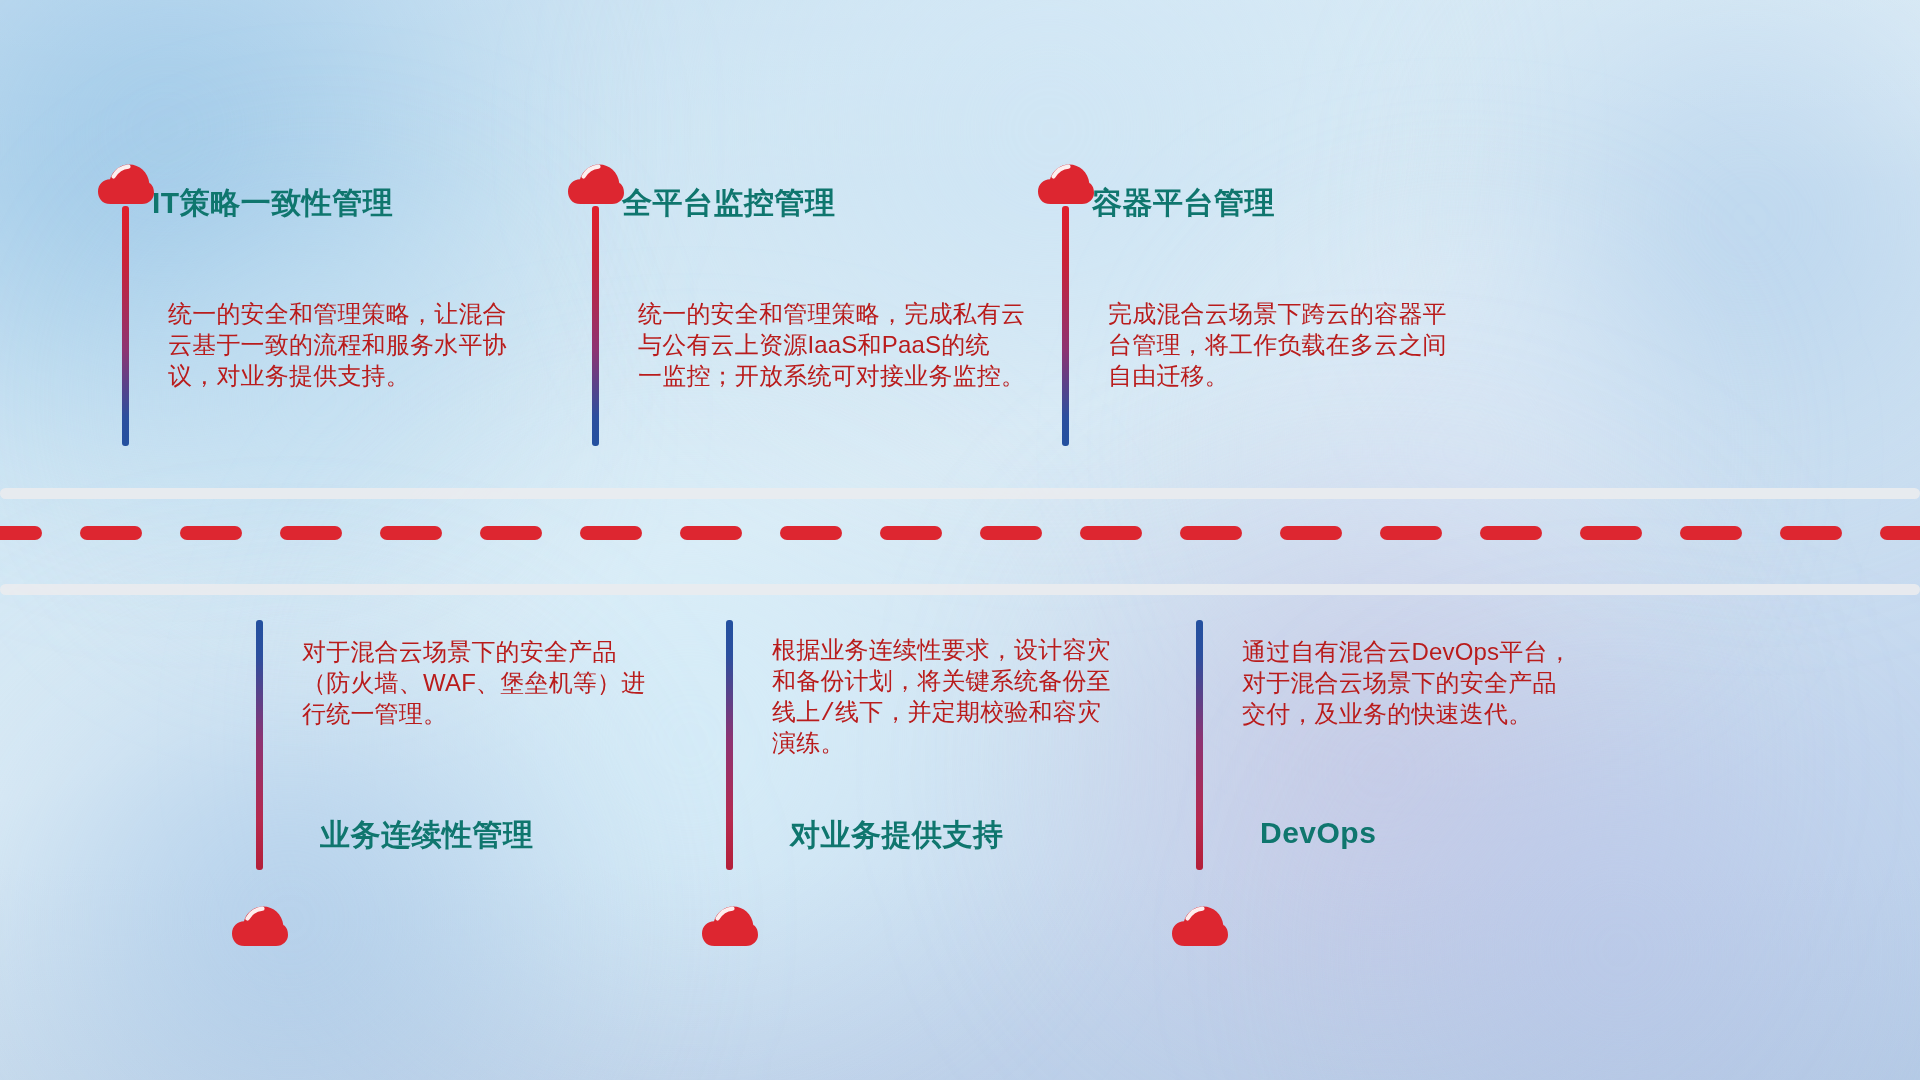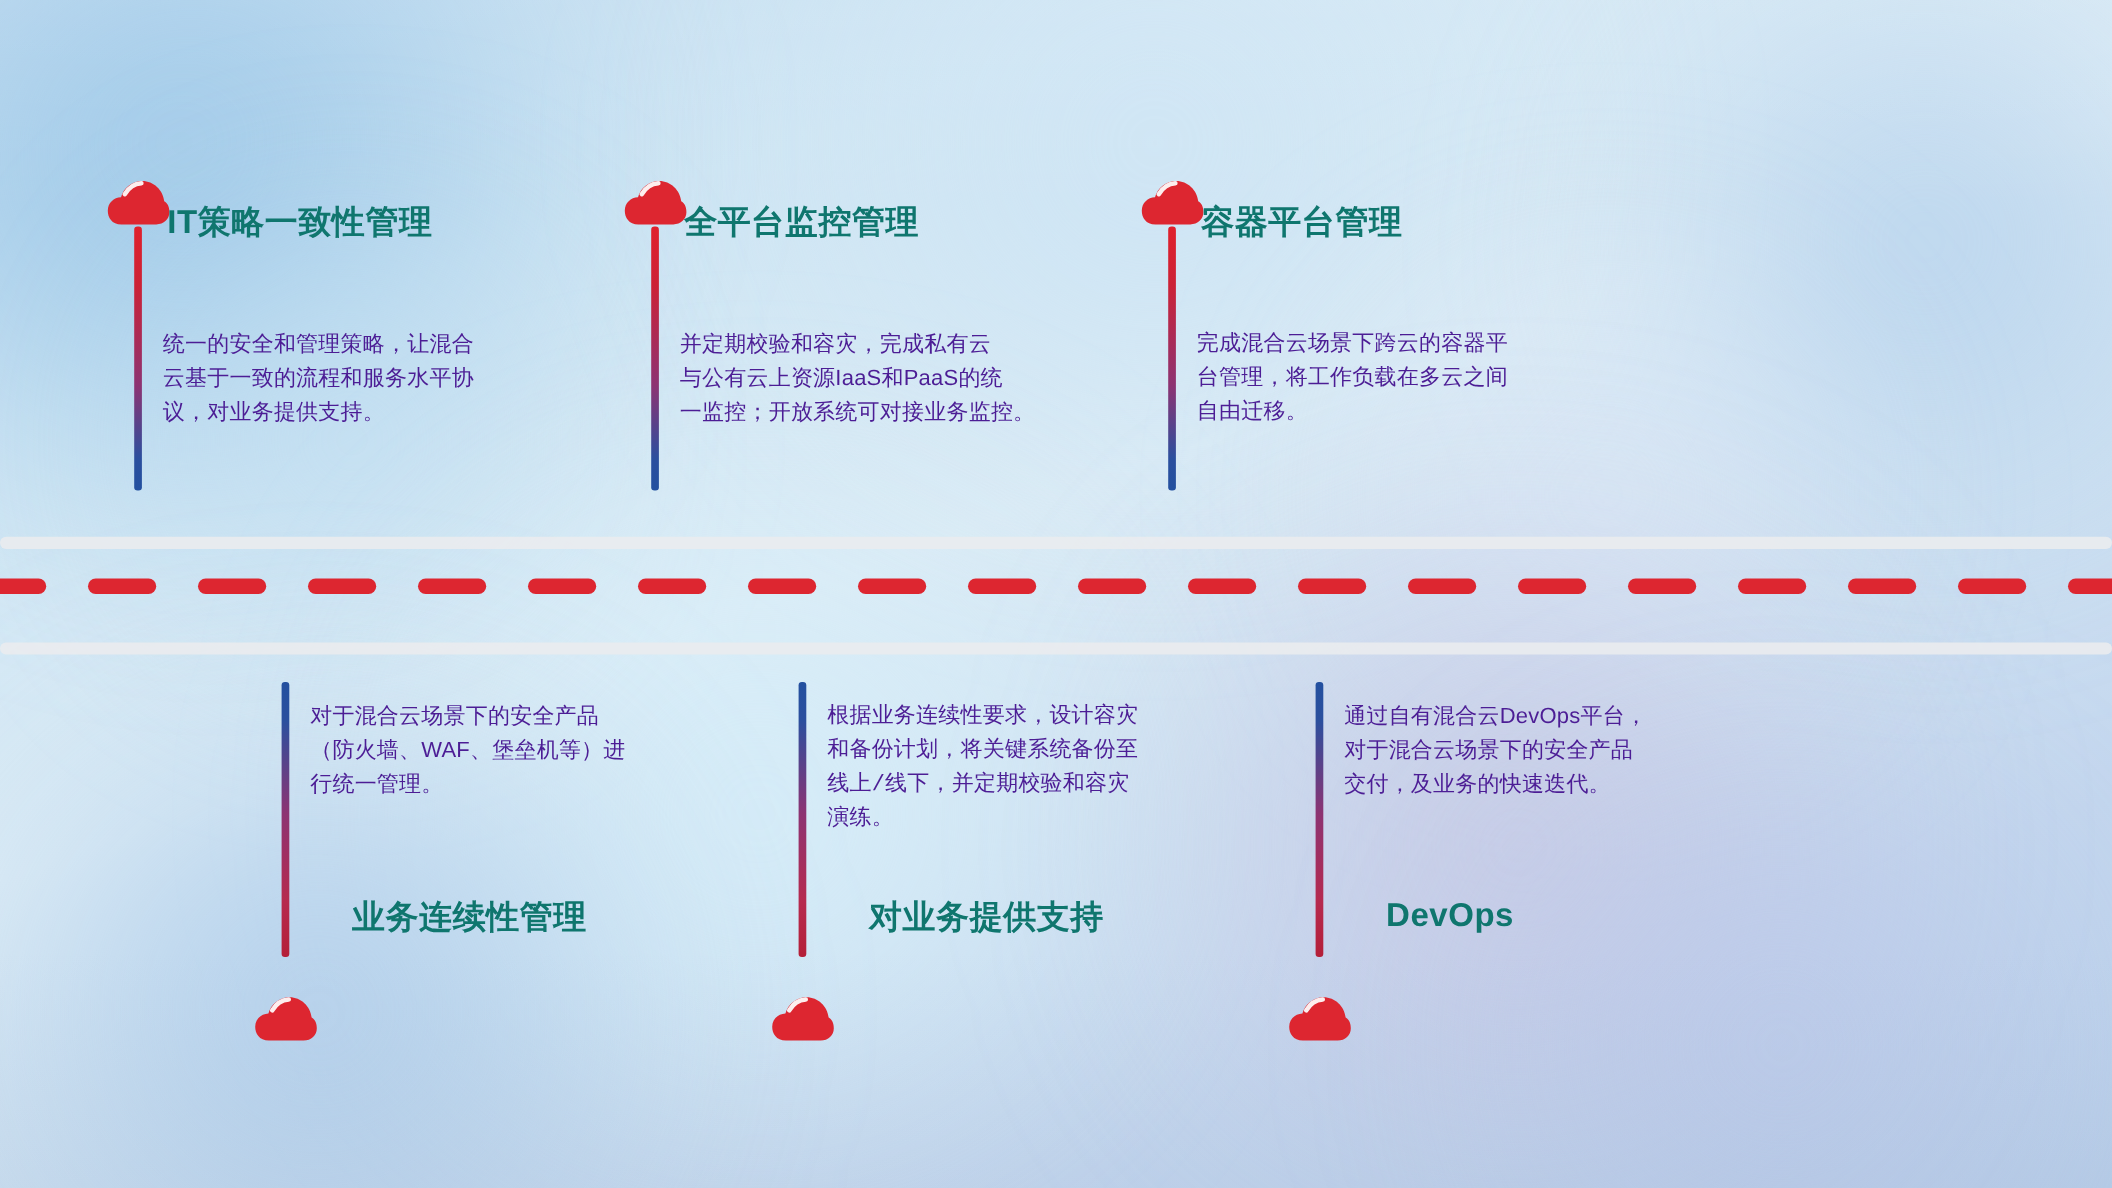--- a/index.html
+++ b/index.html
@@ -59,22 +59,22 @@
 
   .stem { position:absolute; width:7px; border-radius:3px; }
   .stem-top    { background:linear-gradient(to bottom,#e0202c 0%,#cc2236 22%,#8d3372 60%,#2b4f9e 88%,#23509f 100%); }
   .stem-bottom { background:linear-gradient(to bottom,#23509f 0%,#2b4f9e 14%,#8d3372 48%,#b62a4e 80%,#b41f38 100%); }
 
   .heading {
     position:absolute; color:#0f766e; font-weight:700;
     font-size:30px; letter-spacing:.5px; white-space:nowrap; line-height:1;
   }
   .body-text {
-    position:absolute; color:#4c1d95; font-size:20px;
-    line-height:31px; letter-spacing:.2px; white-space:pre-line;
+    position:absolute; color:#b91c1c; font-size:24px;
+    line-height:31px; letter-spacing:.2px; white-space:pre-line;margin-left:20px;
   }
 </style>
 </head>
 <body>
 
 <div id="bg">
   <div class="bg-layer bg-base"></div>
   <div class="bg-blob blob-a"></div>
   <div class="bg-blob blob-b"></div>
   <div class="bg-blob blob-c"></div>
@@ -150,35 +150,35 @@
 
 <div class="col" style="left:566px; top:160px;">
   <div class="pin" style="left:0; top:0;">
     <svg viewBox="0 0 60 52">
       <path d="M14.5 44 C5.5 44 2 37.5 2 31.5 C2 24.5 7.5 19.5 14 19.3 C16.3 10.8 24 4.5 33.2 4.5 C43.6 4.5 52.2 12.6 53.3 23 C57.2 25 58 29.8 58 33 C58 39 53 44 46 44 Z" fill="#dd2630"></path>
       <path d="M17.5 16.5 C21 10.5 26.5 7 32.5 6.6" stroke="#ffffff" stroke-width="4.2" stroke-linecap="round" fill="none" opacity=".92"></path>
     </svg>
   </div>
   <div class="stem stem-top" style="left:26px; top:46px; height:240px;"></div>
   <div class="heading" style="left:56px; top:28px;">全平台监控管理</div>
-  <div class="body-text" style="left:52px; top:138px; width:420px;">并定期校验和容灾，完成私有云
+  <div class="body-text" style="left:52px; top:138px; width:420px;">统一的安全和管理策略，完成私有云
 与公有云上资源IaaS和PaaS的统
 一监控；开放系统可对接业务监控。</div>
 </div>
 
 <div class="col" style="left:1036px; top:160px;">
   <div class="pin" style="left:0; top:0;">
     <svg viewBox="0 0 60 52">
       <path d="M14.5 44 C5.5 44 2 37.5 2 31.5 C2 24.5 7.5 19.5 14 19.3 C16.3 10.8 24 4.5 33.2 4.5 C43.6 4.5 52.2 12.6 53.3 23 C57.2 25 58 29.8 58 33 C58 39 53 44 46 44 Z" fill="#dd2630"></path>
       <path d="M17.5 16.5 C21 10.5 26.5 7 32.5 6.6" stroke="#ffffff" stroke-width="4.2" stroke-linecap="round" fill="none" opacity=".92"></path>
     </svg>
   </div>
   <div class="stem stem-top" style="left:26px; top:46px; height:240px;"></div>
   <div class="heading" style="left:56px; top:28px;">容器平台管理</div>
-  <div class="body-text" style="left:52px; top:138px; width:400px;font-family:Liberation Mono, monospace;">完成混合云场景下跨云的容器平
+  <div class="body-text" style="left:52px; top:138px; width:400px;">完成混合云场景下跨云的容器平
 台管理，将工作负载在多云之间
 自由迁移。</div>
 </div>
 
 <div class="col" style="left:230px; top:620px;">
   <div class="stem stem-bottom" style="left:26px; top:0; height:250px;"></div>
   <div class="pin" style="left:0; top:282px;">
     <svg viewBox="0 0 60 52">
       <path d="M14.5 44 C5.5 44 2 37.5 2 31.5 C2 24.5 7.5 19.5 14 19.3 C16.3 10.8 24 4.5 33.2 4.5 C43.6 4.5 52.2 12.6 53.3 23 C57.2 25 58 29.8 58 33 C58 39 53 44 46 44 Z" fill="#dd2630"></path>
       <path d="M17.5 16.5 C21 10.5 26.5 7 32.5 6.6" stroke="#ffffff" stroke-width="4.2" stroke-linecap="round" fill="none" opacity=".92"></path>

